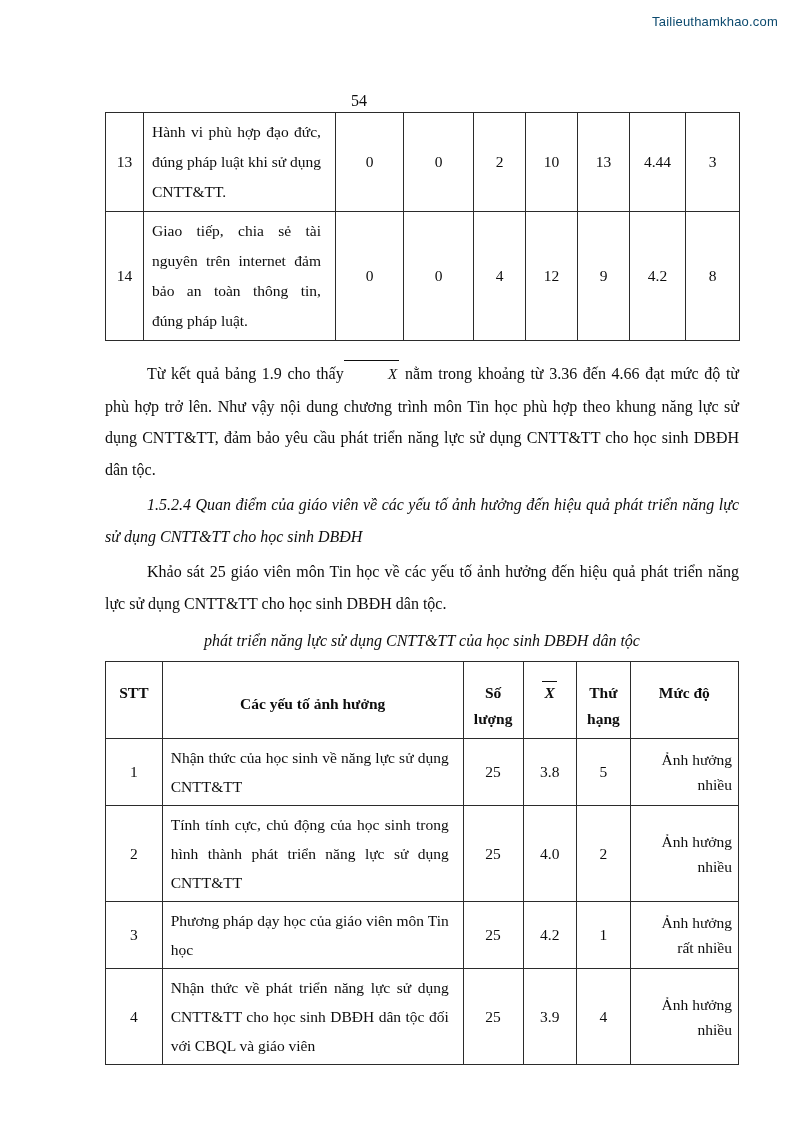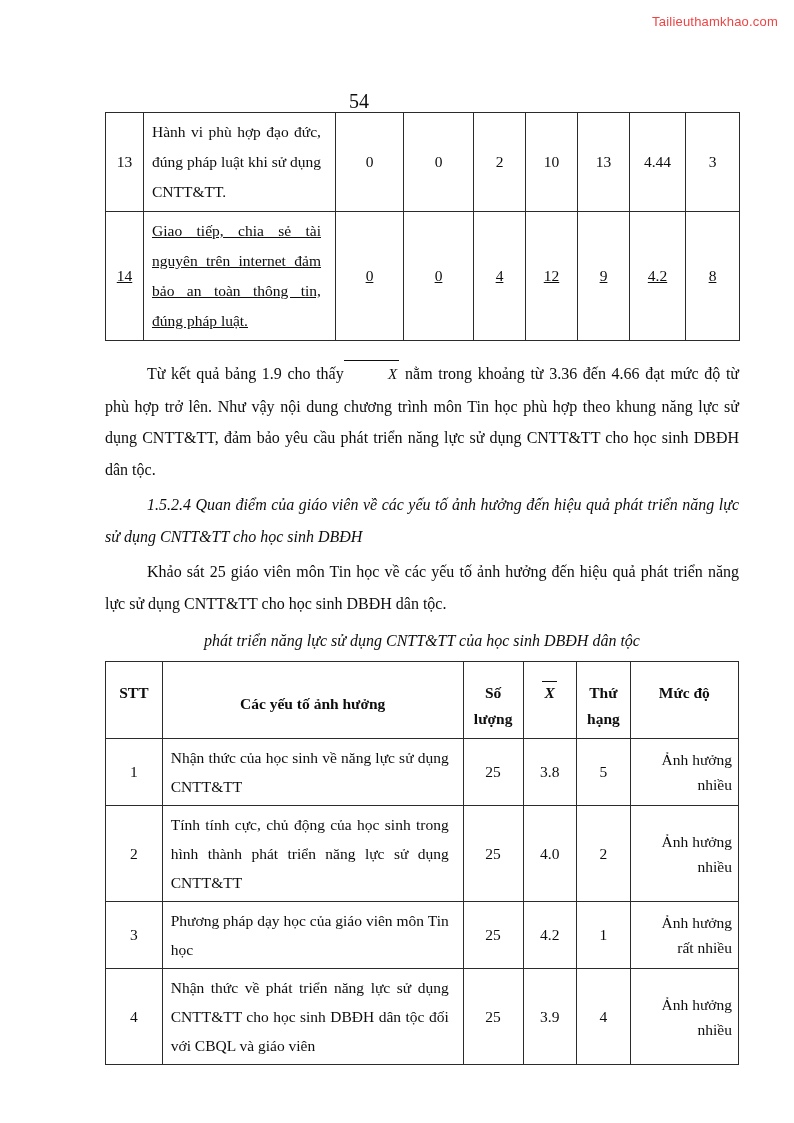--- a/index.html
+++ b/index.html
@@ -24,33 +24,33 @@
     background: #fff;
   }
 
   
   .watermark {
     position: absolute;
     top: 14px;
     right: 16px;
     font-family: "Liberation Sans", "DejaVu Sans", sans-serif;
     font-size: 13px;
-    color: #ef4444;
+    color: #0c4a6e;
     letter-spacing: .2px;
     white-space: nowrap;
   }
 
   
   .page-number {
     position: absolute;
     top: 92px;
     left: 0;
     width: 718px;
     text-align: center;
-    font-size: 20px;
+    font-size: 16px;
     line-height: 18px;
   }
 
   
   .content {
     position: absolute;
     left: 105px;
     top: 112px;
     width: 634px;
   }
@@ -94,21 +94,21 @@
   .tbl-scores col.w-v1    { width: 68px; }
   .tbl-scores col.w-v2    { width: 70px; }
   .tbl-scores col.w-v3    { width: 52px; }
   .tbl-scores col.w-v4    { width: 52px; }
   .tbl-scores col.w-v5    { width: 52px; }
   .tbl-scores col.w-mean  { width: 56px; }
   .tbl-scores col.w-rank  { width: 54px; }
 
   .tbl-scores td.c-desc { line-height: 30px; }
   .tbl-scores tr.row-13 td { height: 78px; }
-  .tbl-scores tr.row-14 td { height: 104px; text-decoration: underline; }
+  .tbl-scores tr.row-14 td { height: 104px; }
 
   
   .tbl-factors col.w-stt   { width: 55px; }
   .tbl-factors col.w-fact  { width: 292px; }
   .tbl-factors col.w-count { width: 58px; }
   .tbl-factors col.w-mean  { width: 52px; }
   .tbl-factors col.w-rank  { width: 52px; }
   .tbl-factors col.w-deg   { width: 105px; }
 
   .tbl-factors thead td {

